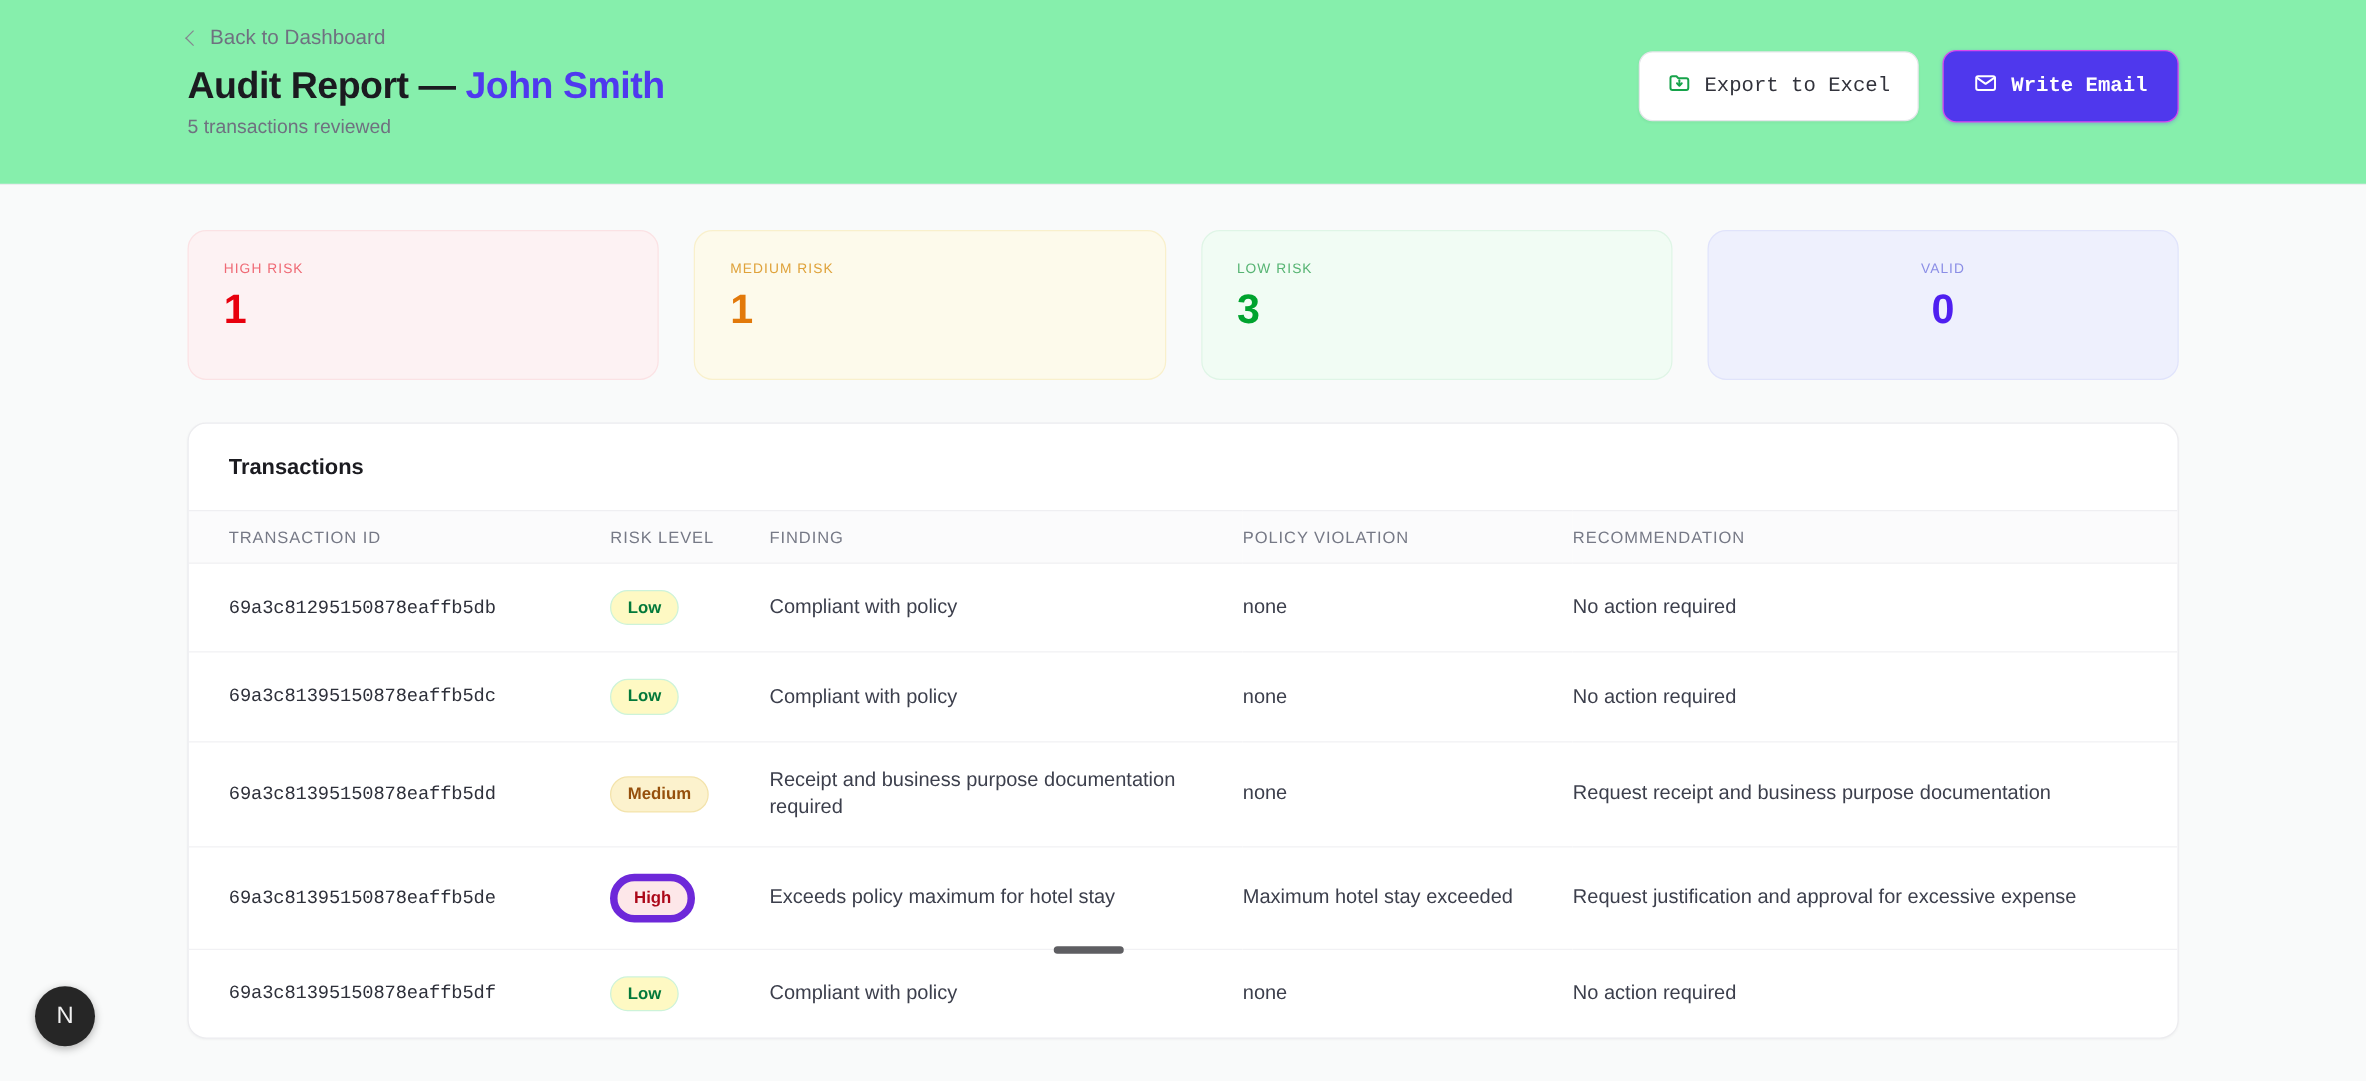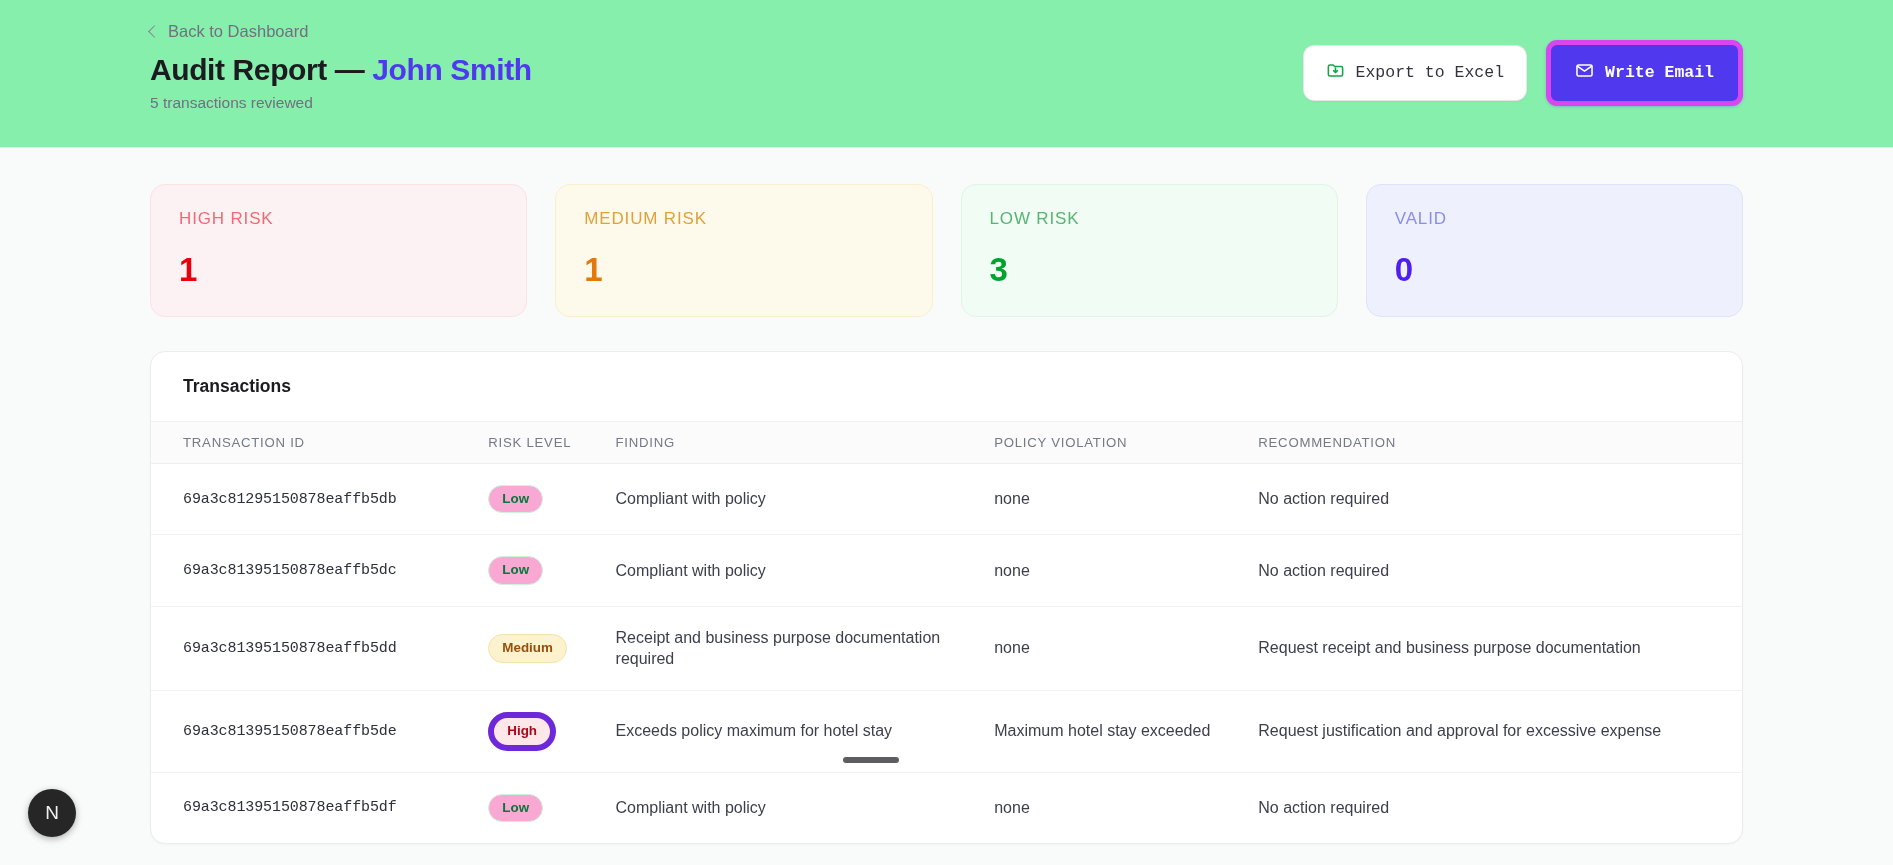--- a/index.html
+++ b/index.html
@@ -90,21 +90,21 @@
   }
   .btn-outline {
     background: #ffffff;
     border: 1px solid #e6e6ea;
     color: #32333c;
     padding: 15px 22px;
     box-shadow: 0 1px 2px rgba(16,18,32,.04);
   }
   .btn-primary {
     background: #4f38ed;
-    border: 5px solid #d946ef;
+    border: 1px solid #d946ef;
     color: #ffffff;
     padding: 16px 24px;
     font-weight: 600;
     box-shadow: 0 1px 3px rgba(79,56,237,.28);
   }
 
   
   .content {
     padding: 36px 150px 0 150px;
   }
@@ -115,45 +115,45 @@
     gap: 28px;
     margin-bottom: 34px;
   }
   .stat-card {
     border-radius: 15px;
     border: 1px solid transparent;
     padding: 25px 28px 30px 28px;
     min-height: 120px;
   }
   .stat-label {
-    font-size: 17px;
+    font-size: 11px;
     letter-spacing: .85px;
     text-transform: uppercase;
-    margin-bottom: 26px;
+    margin-bottom: 9px;
     line-height: 1;
   }
   .stat-value {
     font-size: 33px;
     font-weight: 700;
     line-height: 1;
   }
 
   .sc-high   { background: #fdf2f3; border-color: #fbe2e4; }
   .sc-high   .stat-label { color: #ef6a75; }
   .sc-high   .stat-value { color: #e8000d; }
 
   .sc-medium { background: #fdfaeb; border-color: #f9f0cc; }
   .sc-medium .stat-label { color: #dfa23a; }
   .sc-medium .stat-value { color: #e2790a; }
 
   .sc-low    { background: #f1fcf4; border-color: #dff5e6; }
   .sc-low    .stat-label { color: #57b473; }
   .sc-low    .stat-value { color: #00a32e; }
 
-  .sc-valid  { background: #eef0fd; border-color: #e0e3fb; }
+  .sc-valid  { background: #eef0fd; border-color: #e0e3fb; text-align: center; }
   .sc-valid  .stat-label { color: #8b8ee6; }
   .sc-valid  .stat-value { color: #4f1ff0; }
 
   
   .card {
     background: #ffffff;
     border: 1px solid #ececef;
     border-radius: 15px;
     box-shadow: 0 1px 2px rgba(16,18,32,.035);
     overflow: hidden;
@@ -211,21 +211,21 @@
   }
 
   .badge {
     display: inline-block;
     font-size: 13.4px;
     font-weight: 700;
     padding: 5px 13px;
     border-radius: 999px;
     line-height: 1.25;
   }
-  .b-low    { background: #f9a8d4; border: 1px solid #cdf3d9; color: #03793a; }
+  .b-low    { background: #fef9c3; border: 1px solid #cdf3d9; color: #03793a; }
   .b-medium { background: #fcf2cd; border: 1px solid #f3e3ab; color: #96500c; }
   .b-high   { background: #fde7e9; border: 6px solid #6d28d9; color: #ab0718; }
 
   
   .hscroll {
     position: absolute;
     left: 843px;
     top: 757px;
     width: 56px;
     height: 6px;

